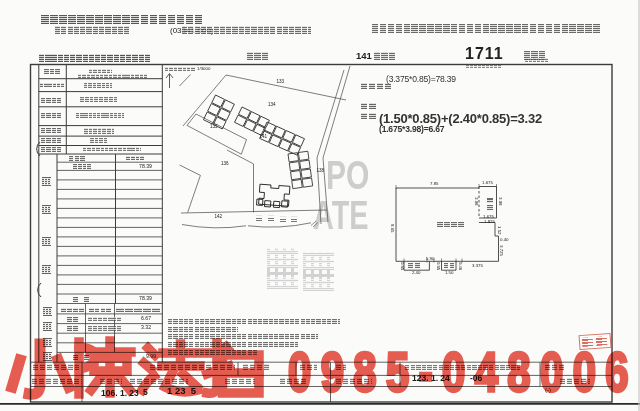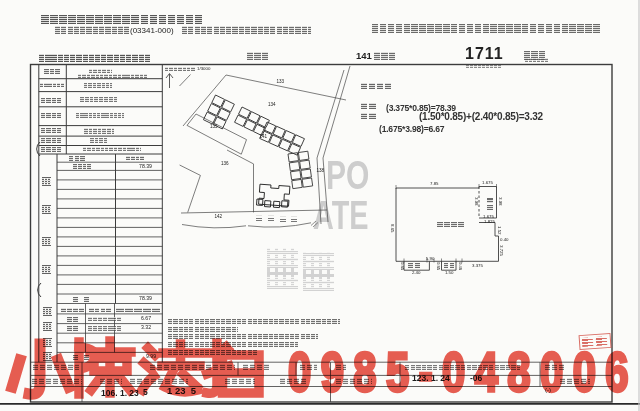--- a/index.html
+++ b/index.html
@@ -157,21 +157,21 @@
 <path d="M404,261.3 V270.2 H429.4 V261.3"></path>
 
 <path d="M441.5,261.3 V270.2 H456 V261.3"></path>
 </g>
 </svg>
 
 <div class="zh" style="left:41px;top:15px;width:163px;height:8.5px;background:repeating-linear-gradient(90deg,#1e1e1e 0 7.6px,transparent 7.6px 9.05px);"></div>
 
 <div class="zh" style="left:55px;top:26.3px;width:75px;height:7.6px;background:repeating-linear-gradient(90deg,#3a3a3a 0 5.2px,transparent 5.2px 6.3px);"></div>
 
-<div class="t" style="left:130px;top:26.5px;font-size:8px;">(03341-000)</div>
+<div class="t" style="left:130px;top:26.5px;font-size:8px;padding-left:40px;">(03341-000)</div>
 
 <div class="zh" style="left:182px;top:26.3px;width:129px;height:7.6px;background:repeating-linear-gradient(90deg,#3a3a3a 0 5.2px,transparent 5.2px 6.3px);"></div>
 
 <div class="zh" style="left:372px;top:24.3px;width:228px;height:8.6px;background:repeating-linear-gradient(90deg,#383838 0 6.4px,transparent 6.4px 7.9px);"></div>
 
 <div class="zh" style="left:38.5px;top:53.5px;width:112px;height:8.2px;background:repeating-linear-gradient(90deg,#1a1a1a 0 5.3px,transparent 5.3px 6.22px);"></div>
 
 <div class="zh" style="left:247px;top:51.5px;width:22px;height:8px;background:repeating-linear-gradient(90deg,#3a3a3a 0 6.1px,transparent 6.1px 7.4px);"></div>
 
 <div class="t" style="left:356px;top:50.5px;font-size:9.5px;font-weight:bold;">141</div>
@@ -288,29 +288,29 @@
 
 <div class="zh" style="left:268px;top:215.2px;width:6px;height:6px;background:repeating-linear-gradient(0deg,#4a4a4a 0 1px,transparent 1px 2.4px);"></div>
 
 <div class="zh" style="left:280px;top:215.5px;width:6px;height:6px;background:repeating-linear-gradient(0deg,#4a4a4a 0 1px,transparent 1px 2.4px);"></div>
 
 <div class="zh" style="left:291px;top:215.8px;width:6px;height:6px;background:repeating-linear-gradient(0deg,#4a4a4a 0 1px,transparent 1px 2.4px);"></div>
 
 <div class="zh" style="left:361px;top:83px;width:31px;height:6px;background:repeating-linear-gradient(90deg,#333333 0 6.4px,transparent 6.4px 7.9px);"></div>
 
 
-<div class="t" style="left:386px;top:104px;font-size:8.6px;letter-spacing:-0.22px;font-weight:bold;color:#333;">(3.375*0.85)=78.39</div>
+<div class="t" style="left:386px;top:75px;font-size:8.6px;letter-spacing:-0.22px;font-weight:normal;color:#333;">(3.375*0.85)=78.39</div>
 
 <div class="zh" style="left:361px;top:103px;width:16px;height:6px;background:repeating-linear-gradient(90deg,#333333 0 6.4px,transparent 6.4px 8.2px);"></div>
 
 <div class="t" style="left:379px;top:113px;font-size:8.6px;letter-spacing:-0.22px;font-weight:bold;color:#333;margin-top:12px;">(1.675*3.98)=6.67</div>
 
 <div class="zh" style="left:361px;top:112.8px;width:16px;height:6px;background:repeating-linear-gradient(90deg,#333333 0 6.4px,transparent 6.4px 8.2px);"></div>
 
-<div class="t" style="left:379px;top:112.2px;font-size:10px;letter-spacing:-0.22px;font-weight:bold;color:#333;margin-left:40px;">(1.50*0.85)+(2.40*0.85)=3.32</div>
+<div class="t" style="left:379px;top:112.2px;font-size:13px;letter-spacing:-0.22px;font-weight:bold;color:#333;">(1.50*0.85)+(2.40*0.85)=3.32</div>
 
 <div class="zh" style="left:437.3px;top:221.6px;width:27px;height:5.6px;background:repeating-linear-gradient(90deg,#3a3a3a 0 5.7px,transparent 5.7px 7px);"></div>
 
 <div class="zh" style="left:486.5px;top:196.5px;width:6.5px;height:13px;background:repeating-linear-gradient(0deg,#3a3a3a 0 5.3px,transparent 5.3px 6.8px);"></div>
 
 <div class="zh" style="left:408px;top:263.3px;width:13px;height:5px;background:repeating-linear-gradient(90deg,#3a3a3a 0 5px,transparent 5px 6.6px);"></div>
 
 <div class="zh" style="left:443.5px;top:263.3px;width:11px;height:5px;background:repeating-linear-gradient(90deg,#3a3a3a 0 4.4px,transparent 4.4px 5.8px);"></div>
 
 <div class="t" style="left:430px;top:181.8px;font-size:4.4px;">7.85</div>

